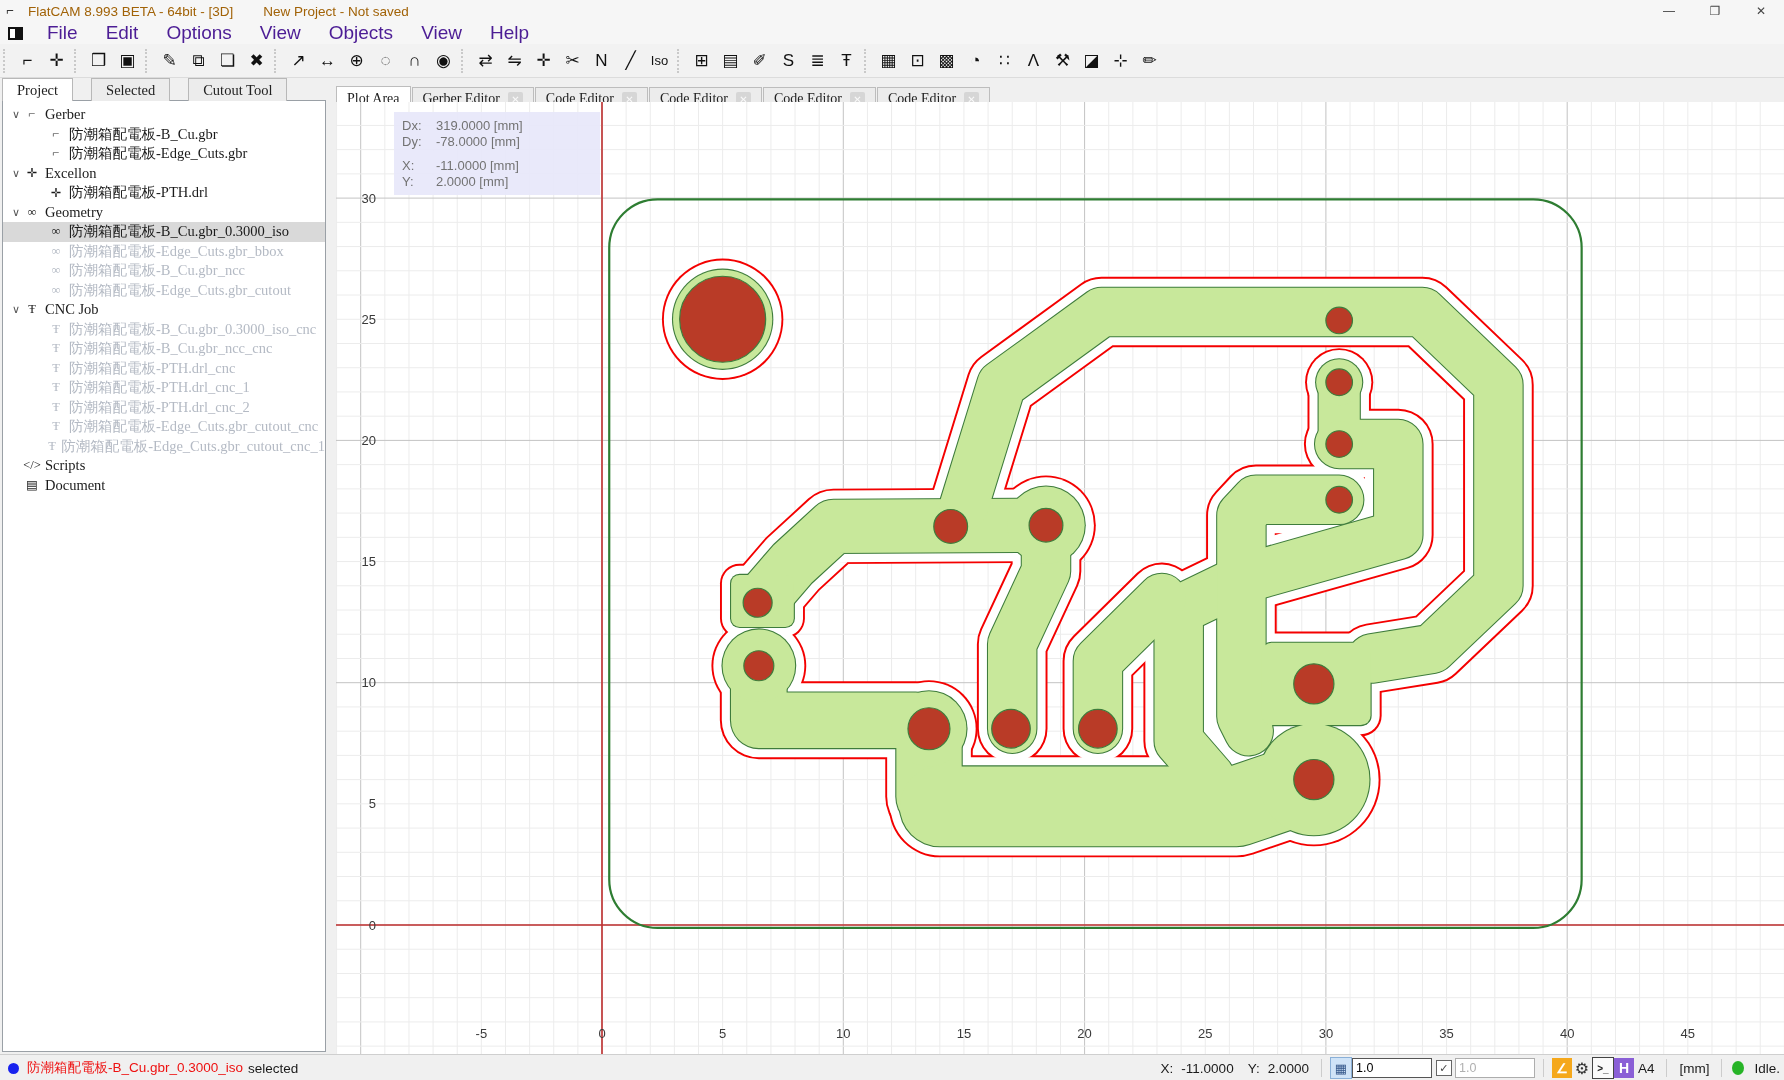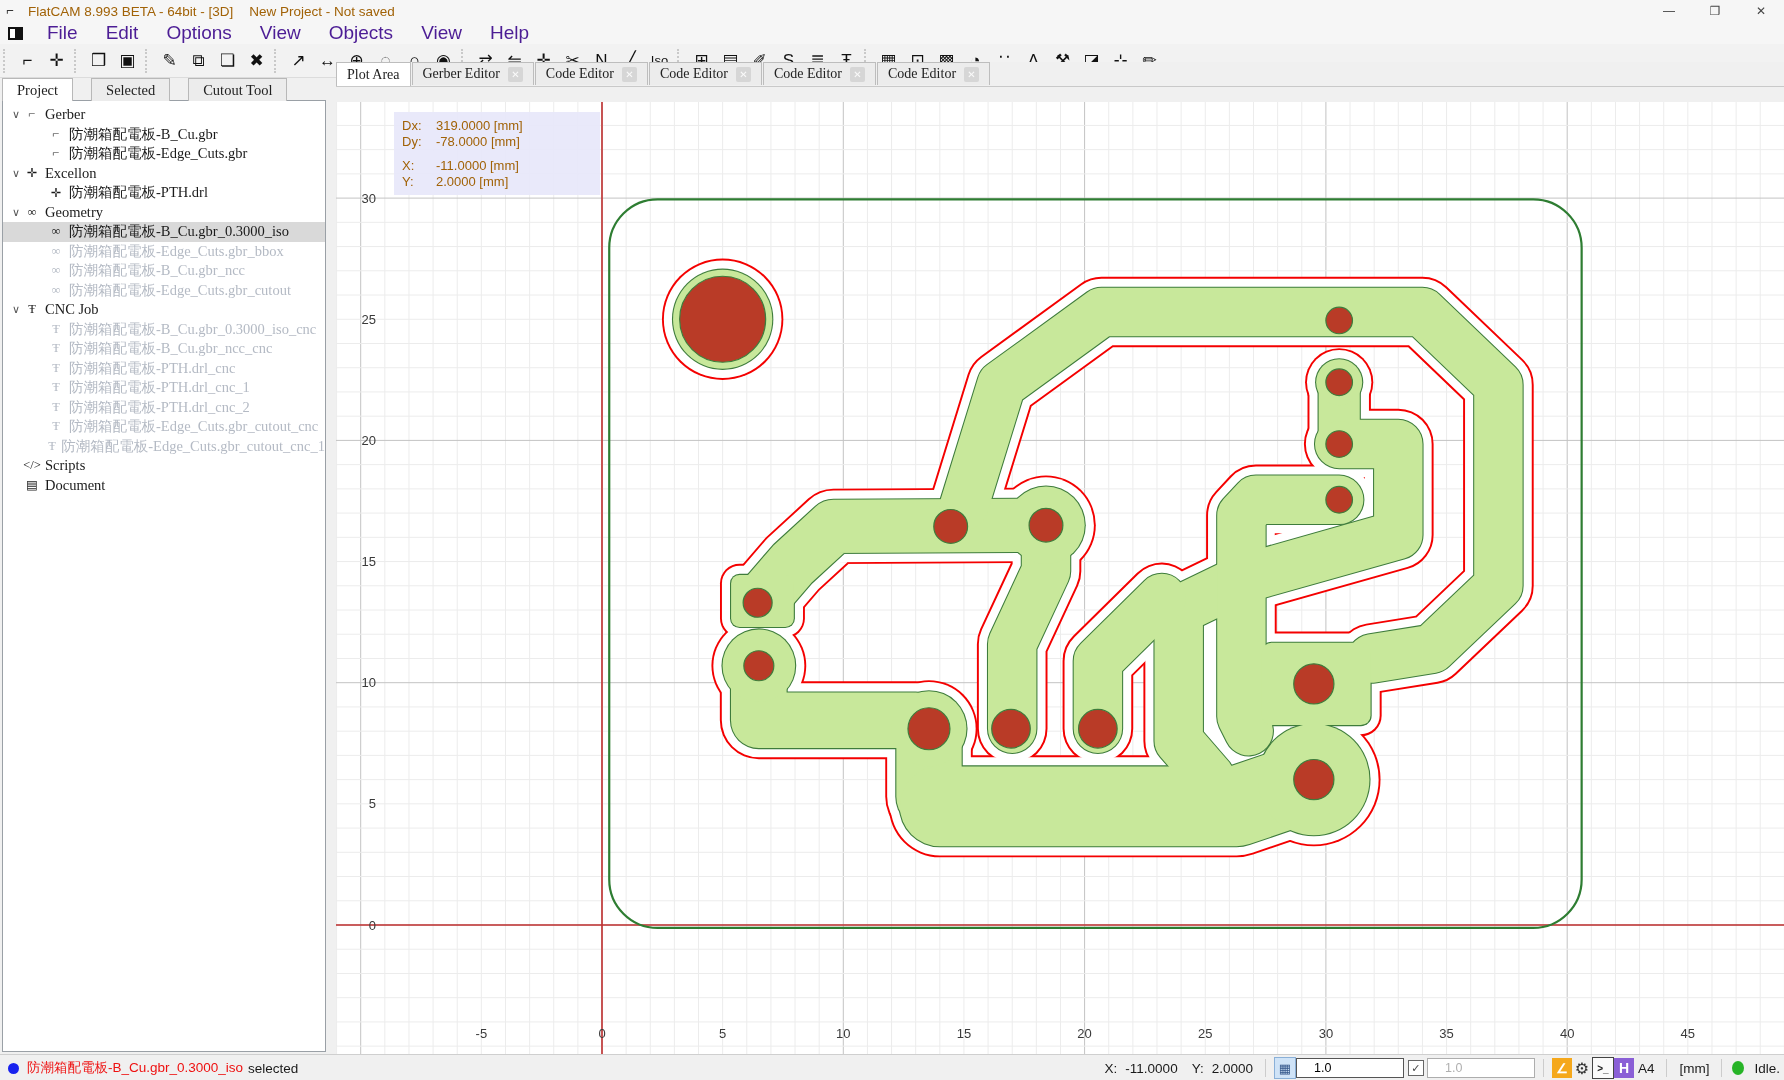--- a/index.html
+++ b/index.html
@@ -3,21 +3,21 @@
 <meta charset="utf-8">
 <style>
   html,body{margin:0;padding:0;}
   body{width:1784px;height:1080px;overflow:hidden;background:#f0f0f0;
        font-family:"Liberation Sans",sans-serif;font-size:14px;color:#1a1a1a;position:relative;}
   
   #titlebar{position:absolute;left:0;top:0;width:100%;height:22px;background:#f6f6f6;
             display:flex;align-items:center;}
   #app-icon{width:16px;height:16px;margin:0 6px 0 6px;color:#333;font-weight:bold;font-size:13px;line-height:16px;}
   .title-text{font-size:13.5px;color:#a16207;}
-  .title-sub{margin-left:16px;}
+  .title-sub{margin-left:30px;}
   #win-controls{position:absolute;right:0;top:0;height:22px;display:flex;}
   .win-btn{width:46px;height:22px;display:flex;align-items:center;justify-content:center;
            font-size:12px;color:#444;}
   
   #menubar{position:absolute;left:0;top:22px;width:100%;height:22px;background:#f6f6f6;
            display:flex;align-items:center;border-bottom:1px solid #e3e3e3;}
   #mdi-icon{width:15px;height:13px;background:#111;margin:0 10px 0 8px;position:relative;}
   #mdi-icon::after{content:"";position:absolute;left:2px;top:2px;width:5px;height:9px;background:#fff;}
   .menu-item{padding:2px 14px;font-size:19px;color:#4c1d95;}
   
@@ -38,44 +38,44 @@
   .tree-row{height:19.5px;display:flex;align-items:center;position:relative;font-family:"Liberation Serif",serif;
             font-size:14.5px;white-space:nowrap;}
   .tree-row .chev{width:14px;text-align:center;color:#555;font-size:11px;margin-left:6px;}
   .tree-row .ticon{width:18px;text-align:center;font-size:12.5px;margin-right:4px;}
   .tree-row.lvl1{padding-left:44px;}
   .tree-row.lvl0{padding-left:0px;}
   .tree-row.dim{color:#b4bac4;}
   .tree-row.dim .ticon{color:#b4bac4;}
   .tree-row.selected{background:#d9d9d9;}
   
-  #main-tabbar{position:absolute;left:336px;top:62px;right:0;height:24px;background:#f0f0f0;
-               display:flex;align-items:flex-start;border-bottom:1px solid #c9c9c9;}
+  #main-tabbar{position:absolute;left:336px;top:86px;right:0;height:24px;background:#f0f0f0;
+               display:flex;align-items:flex-end;border-bottom:1px solid #c9c9c9;}
   .ed-tab{height:22px;display:flex;align-items:center;padding:0 10px;margin-right:1px;
           font-family:"Liberation Serif",serif;font-size:14px;background:#ececec;
           border:1px solid #bdbdbd;border-bottom:none;color:#222;}
   .ed-tab.active{background:#fff;height:23px;}
   .tab-close{width:15px;height:15px;margin-left:8px;background:#d6d6d6;border-radius:2px;
              display:flex;align-items:center;justify-content:center;font-size:10px;color:#fafafa;}
   
   #canvas-wrap{position:absolute;left:336px;top:102px;right:0;bottom:26px;background:#fff;overflow:hidden;}
   #info-box{position:absolute;left:58px;top:10px;width:190px;padding:6px 8px 6px 8px;
-            background:rgba(231,231,250,0.92);font-size:13px;color:#a16207;line-height:15.5px;}
+            background:rgba(231,231,250,0.92);font-size:13px;color:#737373;line-height:15.5px;}
   .info-row{display:flex;}
   .info-row .lab{width:34px;}
   .info-gap{height:9px;}
   
   #statusbar{position:absolute;left:0;top:1054px;width:100%;height:26px;background:#f0f0f0;
              border-top:1px solid #cfcfcf;display:flex;align-items:center;font-size:13.5px;}
   #status-msg{display:flex;align-items:center;margin-left:8px;flex:1;}
   .blue-dot{width:11px;height:11px;border-radius:50%;background:#1822ee;margin-right:8px;}
   .msg-name{color:#ee1111;margin-right:5px;}
   .status-sep{width:1px;height:18px;background:#cccccc;margin:0 8px;}
   .sb-item{display:flex;align-items:center;margin:0 4px;}
-  .sb-input{width:72px;height:18px;border:1px solid #555;background:#fff;font-size:12.5px;padding:0 17px;
+  .sb-input{width:72px;height:18px;border:1px solid #555;background:#fff;font-size:12.5px;padding:0 3px;
             font-family:"Liberation Sans",sans-serif;}
   .sb-input.dim{border-color:#adadad;color:#b0b0b0;}
   .sb-icon{width:20px;height:20px;display:flex;align-items:center;justify-content:center;font-size:13px;}
   .grid-ic{background:#cfe3f7;border:1px solid #8ab0d8;color:#35578a;}
   .axis-ic{background:#f5a81c;color:#fff;font-weight:bold;}
   .gear-ic{color:#333;font-size:16px;}
   .shell-ic{border:1px solid #444;color:#222;font-size:10px;font-weight:bold;background:#fafafa;}
   .h-ic{background:#8a5fd6;color:#fff;font-weight:bold;font-size:14px;}
   .check-ic{width:14px;height:14px;border:1px solid #666;background:#fff;font-size:11px;color:#444;
             display:flex;align-items:center;justify-content:center;margin-right:3px;}

